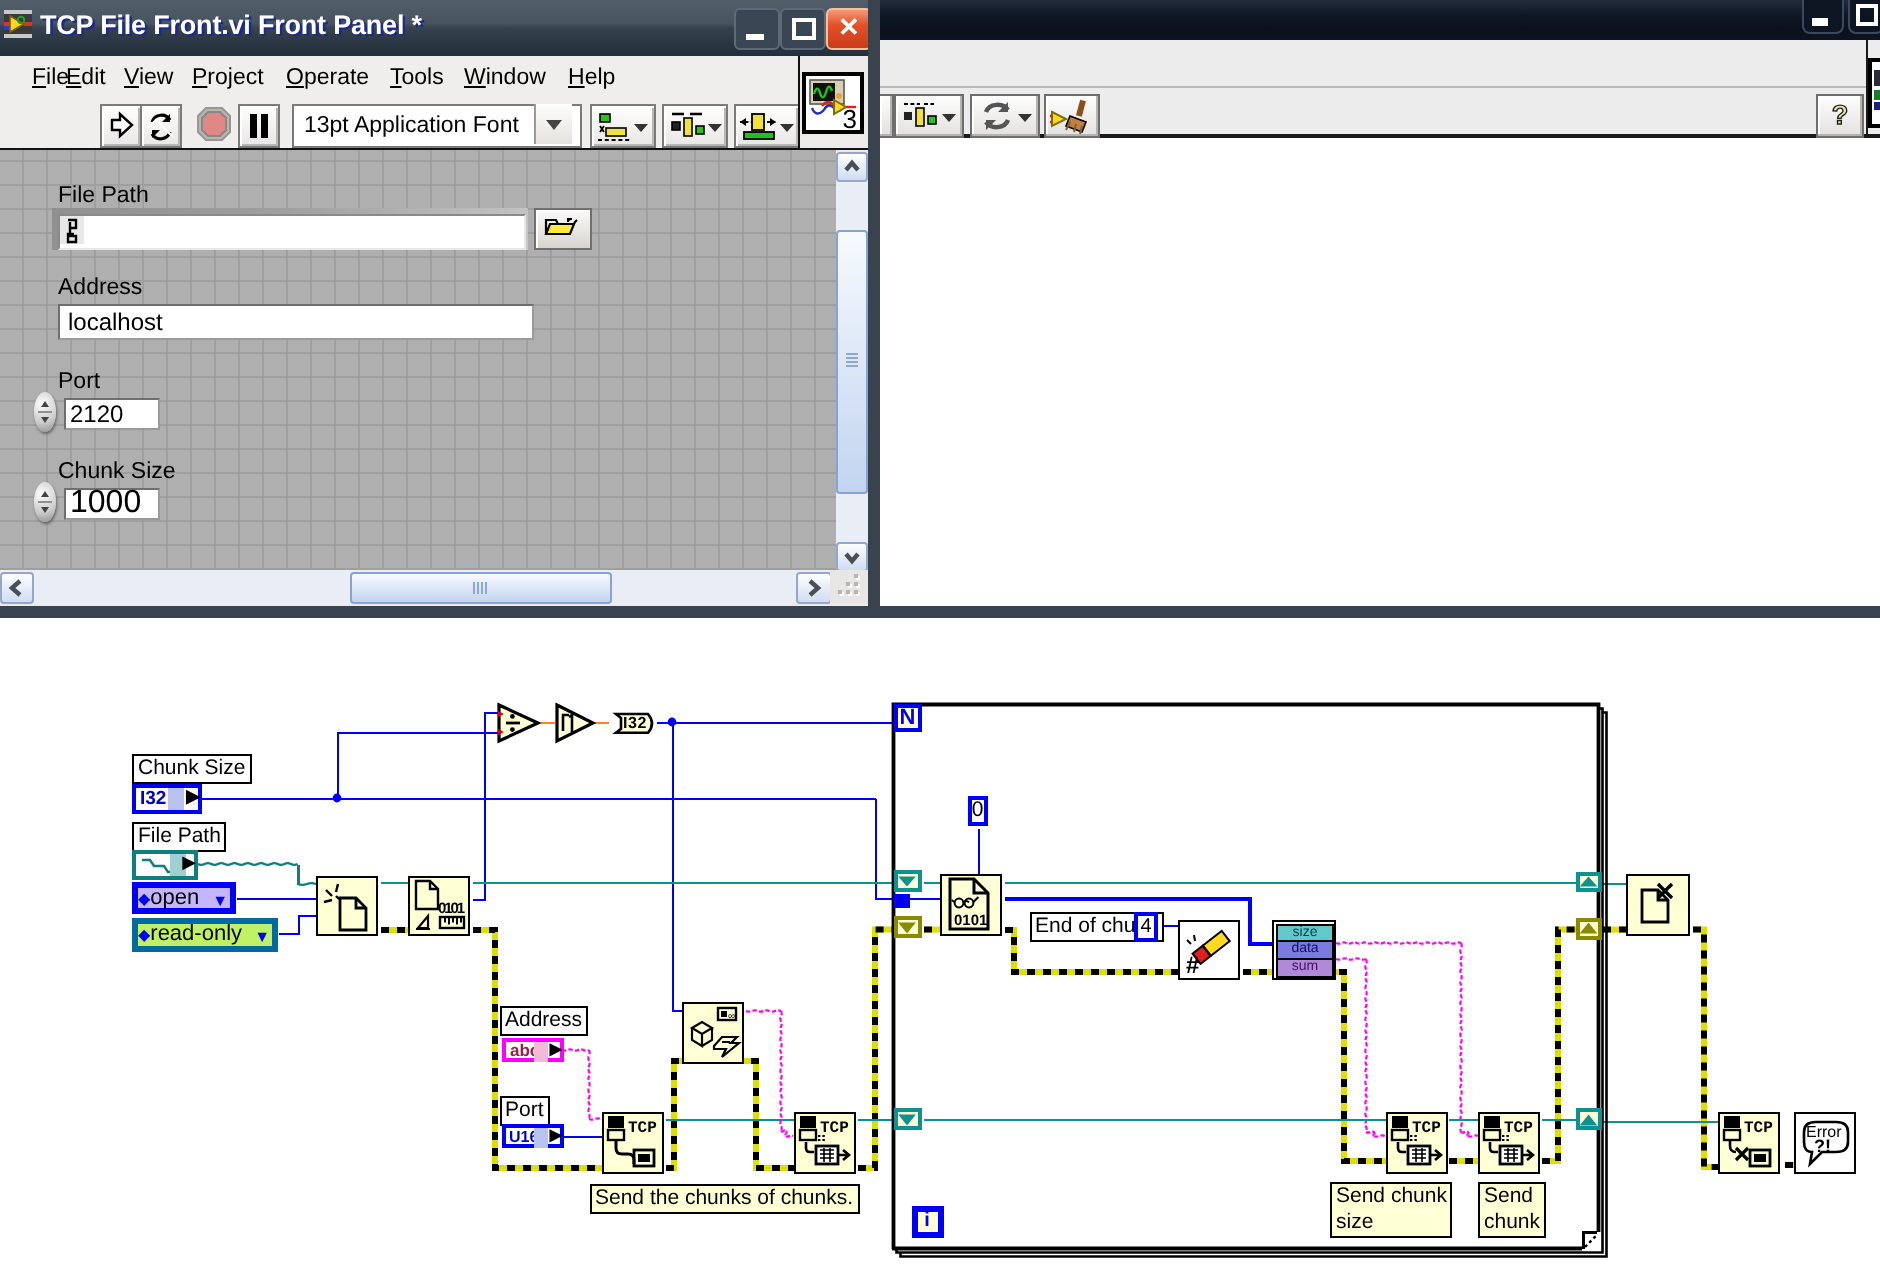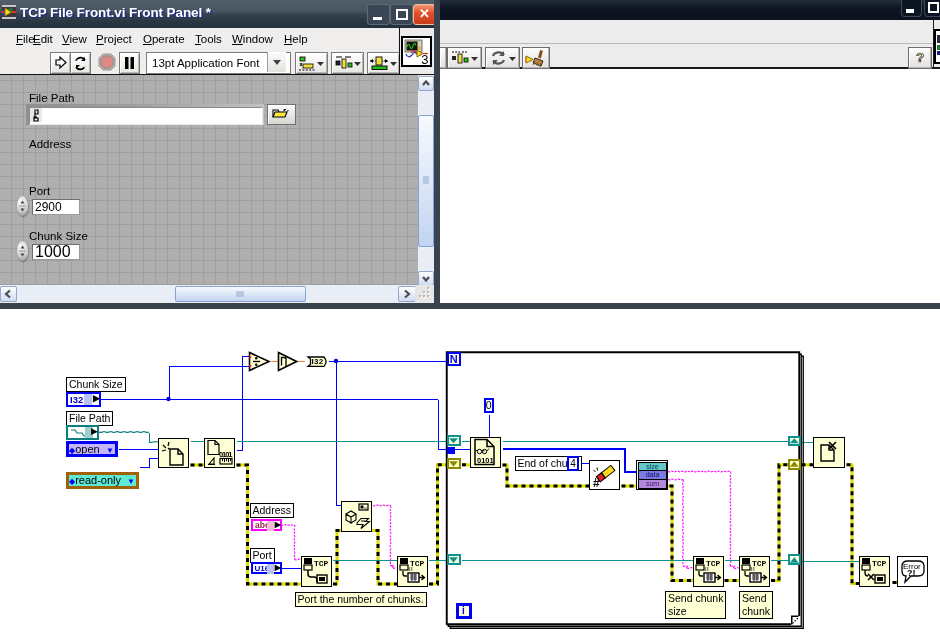--- a/index.html
+++ b/index.html
@@ -150,21 +150,21 @@
 <div class="abs" style="left:66px;top:391.5px;width:29px;height:11px;background:#fff;border:2px solid #0000f8;color:#0000cc;font-weight:bold;font-size:9.5px;line-height:11px;text-align:left;padding-left:2px;">I32<div class="abs" style="right:7px;top:0;width:8px;height:11px;background:#b9c3f2;"></div><span style="position:absolute;right:-1px;top:-1px;color:#000;font-size:9px;">▶</span></div>
 <div class="abs" style="left:66px;top:410.5px;background:#ffffff;border:1px solid #000;font-size:10.5px;line-height:13px;padding:0 2px;white-space:pre;color:#000;">File Path</div>
 <div class="abs" style="left:66px;top:424.5px;width:29px;height:11px;background:#fff;border:2px solid #0e7e7e;font-size:8px;line-height:11px;">
       <svg width="29" height="11" style="position:absolute;left:0;top:0">
         <path d="M3 3 h4 l2 3 h5 l2 3 h4" stroke="#0e7e7e" fill="none" stroke-width="1.2"></path>
         <rect x="17" y="0" width="8" height="11" fill="#9fd0d0"></rect>
       </svg>
       <span style="position:absolute;right:-1px;top:-1px;color:#000;font-size:9px;">▶</span>
     </div>
 <div class="abs" style="left:66px;top:441px;width:46px;height:10px;background:#c4b5fd;border:3px solid #0000f8;font-size:11px;line-height:10px;color:#000;"><span style="color:#0000f8;font-size:8px;">◆</span>open <span style="color:#0000f8;font-size:8px;position:absolute;right:1px;top:1.5px;">▼</span></div>
-<div class="abs" style="left:66px;top:458.5px;width:67px;height:11px;background:#5eead4;border:3px solid #a16207;font-size:11px;line-height:11px;color:#000;margin-top:13px;"><span style="color:#0000f8;font-size:8px;">◆</span>read-only <span style="color:#0000f8;font-size:8px;position:absolute;right:1px;top:1.5px;">▼</span></div>
+<div class="abs" style="left:66px;top:458.5px;width:67px;height:11px;background:#bef264;border:3px solid #0369a1;font-size:11px;line-height:11px;color:#000;"><span style="color:#0000f8;font-size:8px;">◆</span>read-only <span style="color:#0000f8;font-size:8px;position:absolute;right:1px;top:1.5px;">▼</span></div>
 <div class="abs" style="left:158px;top:437.5px;width:29px;height:28.5px;background:#ffffd5;border:1.5px solid #000;">
       <svg width="29" height="28" style="position:absolute;left:0;top:0">
 <path d="M4 6 l3 3 M10 3 l-1 4 M3 12 l4-1 M9 9 l1.5 1.5" stroke="#000" stroke-width="1.2" fill="none"></path>
 <path d="M11 10 h8 l5 5 v11 h-13 z" fill="#ffffd5" stroke="#000" stroke-width="1.4"></path>
 <path d="M19 10 v5 h5" fill="none" stroke="#000" stroke-width="1.4"></path>
       </svg>
     </div>
 <div class="abs" style="left:204px;top:437.5px;width:29px;height:28.5px;background:#ffffd5;border:1.5px solid #000;">
       <svg width="29" height="28" style="position:absolute;left:0;top:0">
 <path d="M3 1.5 h7 l4 4 v10 h-11 z" fill="#ffffd5" stroke="#000" stroke-width="1.2"></path>
@@ -337,21 +337,21 @@
 <path d="M15 4 l7 7 m0-7 l-7 7" stroke="#000" stroke-width="1.7"></path>
       </svg>
     </div>
 <div class="abs" style="left:897px;top:556px;width:29px;height:28.5px;background:#fff;border:1.5px solid #000;">
       <svg width="29" height="29" style="position:absolute;left:0;top:0">
 <path d="M4 9 q0-5 6-5 h10 q6 0 6 5 v5 q0 5-6 5 h-7 l-6 6 1-6 q-4 0-4-5 z" fill="#fff" stroke="#000" stroke-width="1.3"></path>
 <text x="5" y="11.5" font-size="8" font-family="Liberation Sans" fill="#000">Error</text>
 <text x="9" y="19" font-size="9" font-weight="bold" font-family="Liberation Sans" fill="#000">?!</text>
       </svg>
     </div>
-<div class="abs" style="left:294.5px;top:591.5px;background:#ffffd5;border:1px solid #000;font-size:10.5px;line-height:13px;padding:0 2px;white-space:pre;color:#000;">Port the number of chunks.</div>
+<div class="abs" style="left:294.5px;top:591.5px;background:#ffffd5;border:1px solid #000;font-size:10.5px;line-height:13px;padding:0 2px;white-space:pre;color:#000;">Send the chunks of chunks.</div>
 <div class="abs" style="left:665px;top:590.5px;background:#ffffd5;border:1px solid #000;font-size:10.5px;line-height:13px;padding:0 2px;white-space:pre;color:#000;">Send chunk
 size</div>
 <div class="abs" style="left:739px;top:590.5px;background:#ffffd5;border:1px solid #000;font-size:10.5px;line-height:13px;padding:0 2px;white-space:pre;color:#000;">Send
 chunk</div>
 
   <div class="abs" id="w1">
     <div class="abs" id="w1bg"></div>
     <div class="abs" id="w1title"></div>
     <div class="abs" style="left:2px;top:5px;width:14px;height:14px;background:#3a3a3a;">
       <svg width="14" height="14" style="position:absolute;left:0;top:0">
@@ -459,29 +459,30 @@
 
     <div class="plabel" style="left:29px;top:92px;">File Path</div>
     <div class="abs" style="left:26px;top:104px;width:238px;height:21px;background:linear-gradient(135deg,#8f8f8f 0%,#9f9f9f 45%,#c8c8c8 100%);"></div>
     <div class="abs" style="left:29px;top:107px;width:232px;height:16px;background:#fff;border:1px solid #8a8a8a;border-bottom-color:#e8e8e8;border-right-color:#e8e8e8;"></div>
     <div class="abs" style="left:30px;top:108px;width:12px;height:14px;background:#e8e8e8;">
       <svg width="12" height="14" style="position:absolute;left:0;top:0">
           <path d="M4 2 h4 v4 h-3 v4 h3 v3 h-4 v-4 h3 M5 3 v3" fill="none" stroke="#000" stroke-width="1.2"></path>
         </svg>
     </div>
     <div class="plabel" style="left:29px;top:138px;">Address</div>
+    <div class="fld" style="left:29px;top:152px;width:232px;height:16px;font-size:12px;line-height:16px;padding-left:4px;">localhost</div>
     <div class="plabel" style="left:29px;top:184.5px;">Port</div>
     <div class="abs" style="left:17px;top:196px;width:11px;height:20px;border-radius:50%;background:radial-gradient(circle at 35% 30%,#fdfdfd,#c9c9c9 60%,#8f8f8f);box-shadow:0.5px 1px 1.5px #666;">
         <svg width="11" height="20" style="position:absolute;left:0;top:0">
           <path d="M2 10 h7" stroke="#909090" stroke-width="1"></path>
           <path d="M5.5 4.5 L7.5 7.5 H3.5 Z" fill="#444"></path>
           <path d="M5.5 15.5 L7.5 12.5 H3.5 Z" fill="#444"></path>
         </svg>
       </div>
-    <div class="fld" style="left:32px;top:198.5px;width:44px;height:14px;font-size:12px;line-height:14px;padding-left:2px;">2900</div>
+    <div class="fld" style="left:32px;top:198.5px;width:44px;height:14px;font-size:12px;line-height:14px;padding-left:2px;">2120</div>
     <div class="plabel" style="left:29px;top:230px;">Chunk Size</div>
     <div class="abs" style="left:17px;top:241px;width:11px;height:20px;border-radius:50%;background:radial-gradient(circle at 35% 30%,#fdfdfd,#c9c9c9 60%,#8f8f8f);box-shadow:0.5px 1px 1.5px #666;">
         <svg width="11" height="20" style="position:absolute;left:0;top:0">
           <path d="M2 10 h7" stroke="#909090" stroke-width="1"></path>
           <path d="M5.5 4.5 L7.5 7.5 H3.5 Z" fill="#444"></path>
           <path d="M5.5 15.5 L7.5 12.5 H3.5 Z" fill="#444"></path>
         </svg>
       </div>
     <div class="fld" style="left:32px;top:243.5px;width:44px;height:14px;font-size:16px;line-height:14px;padding-left:2px;">1000</div>
 

